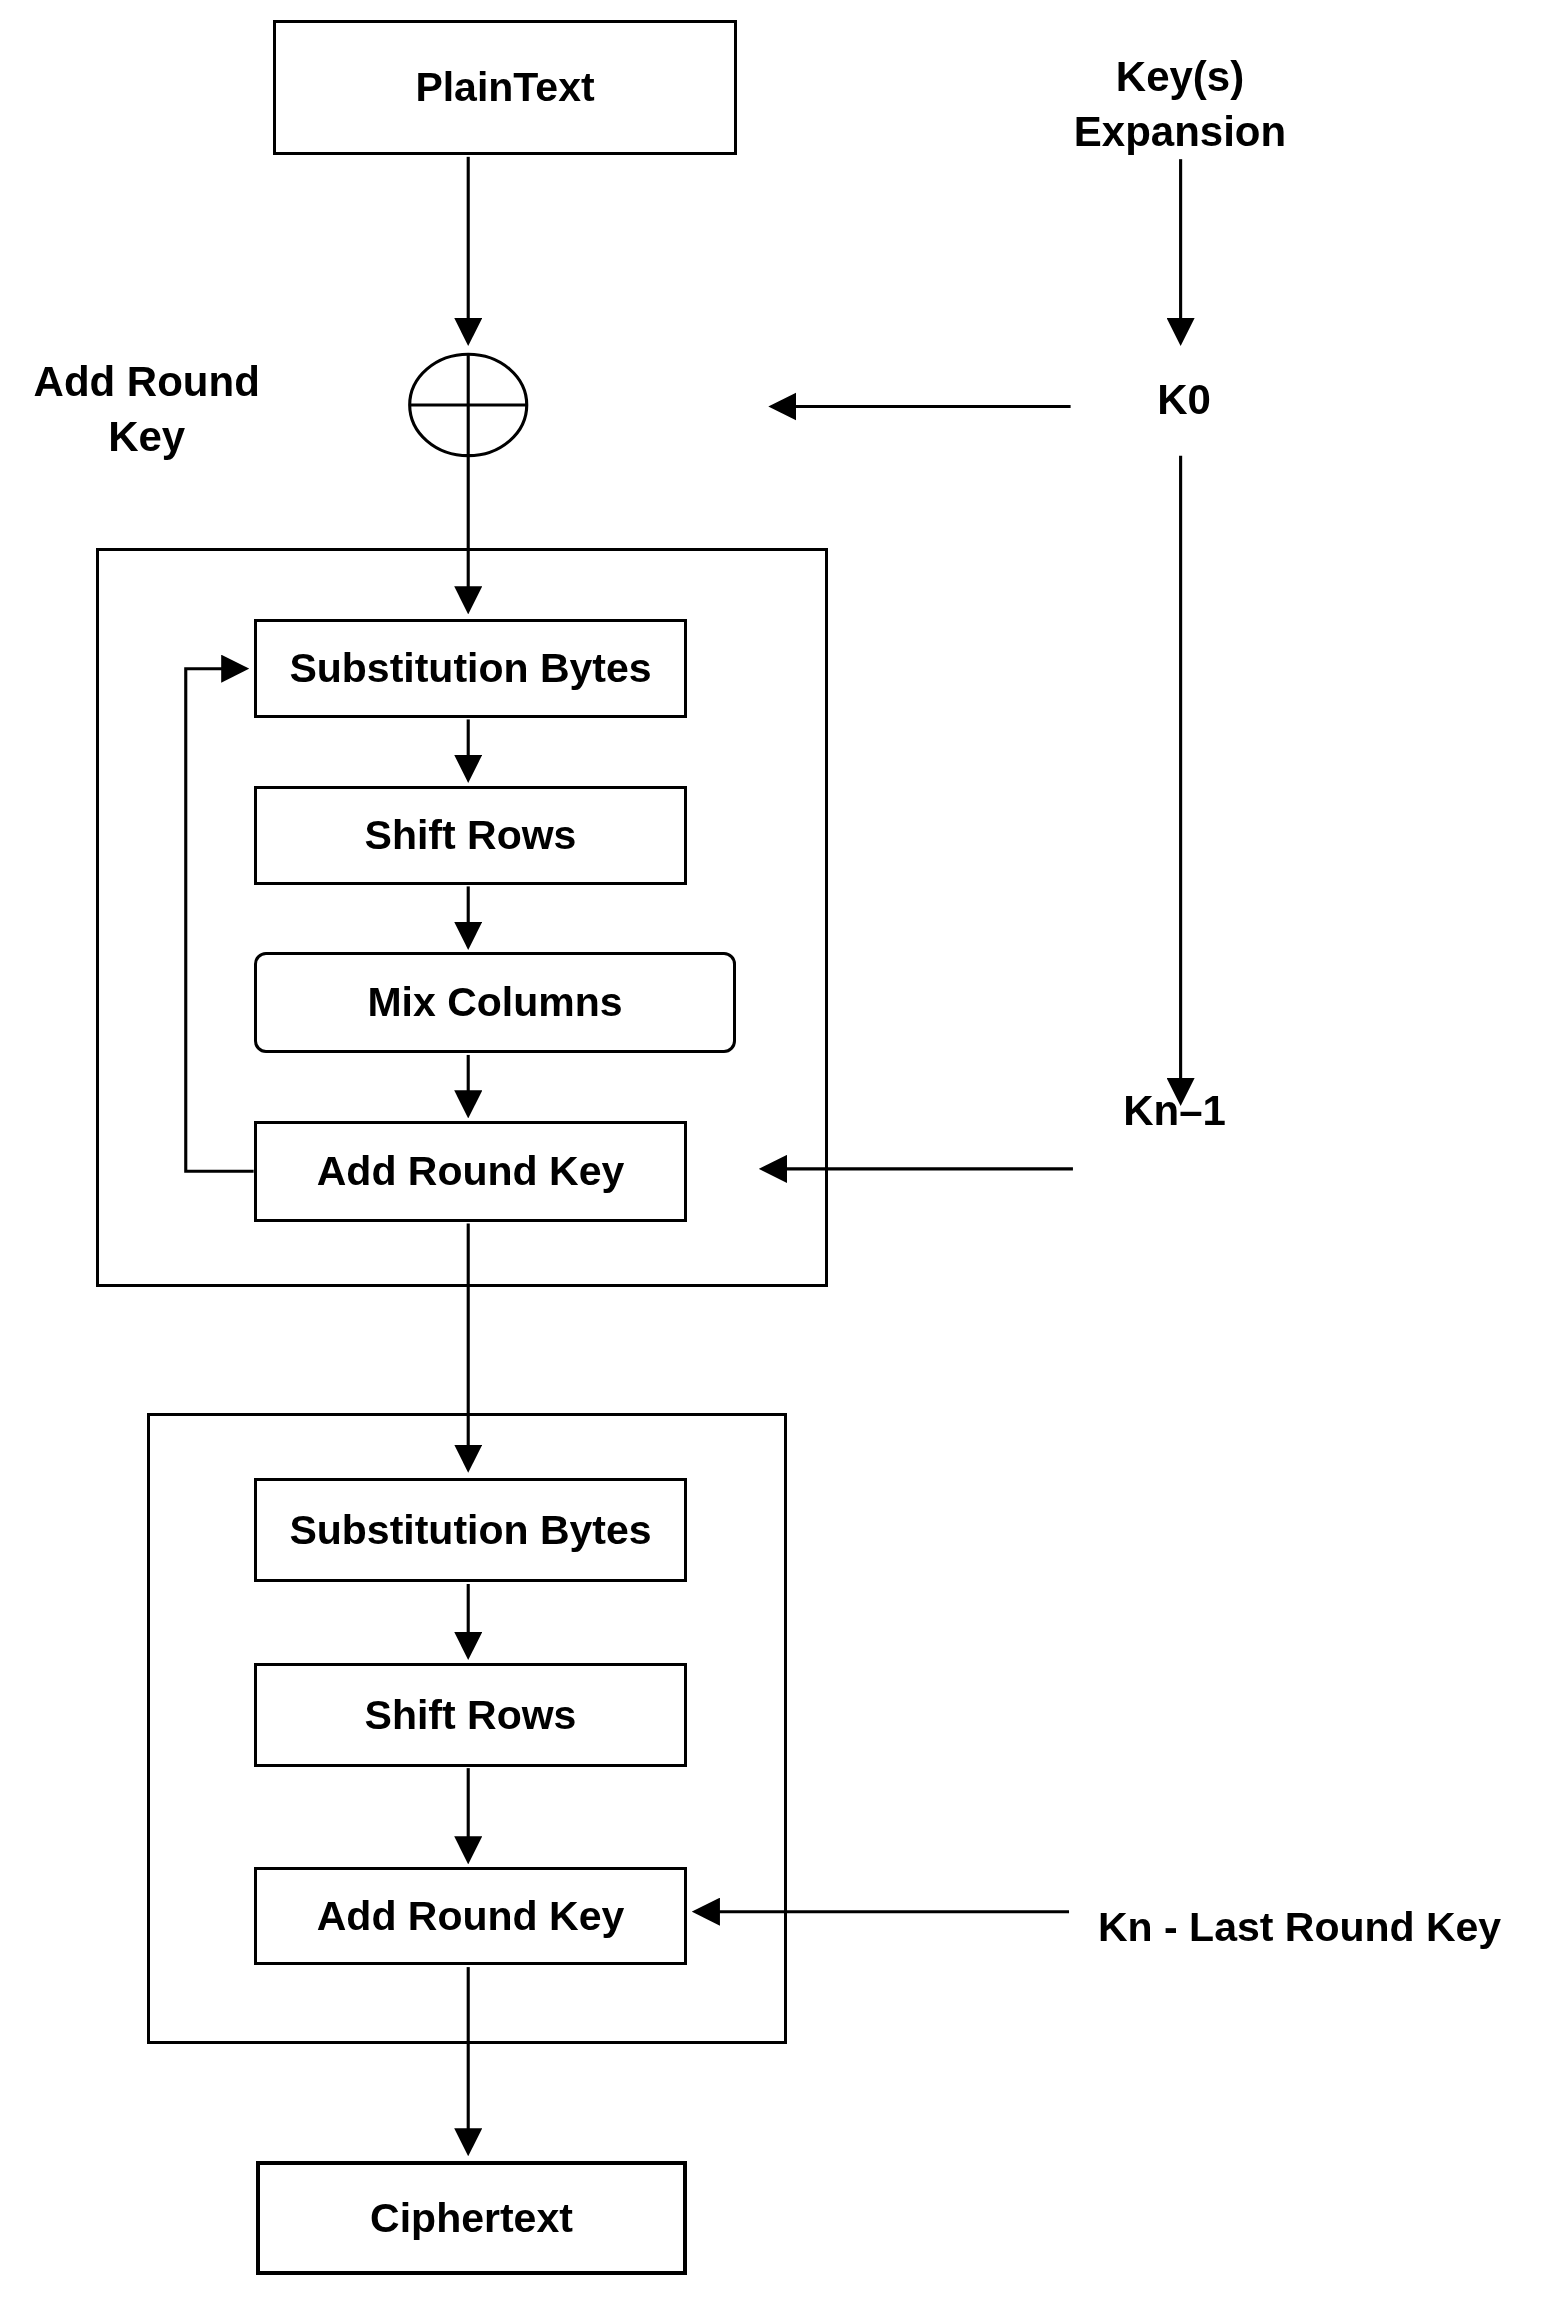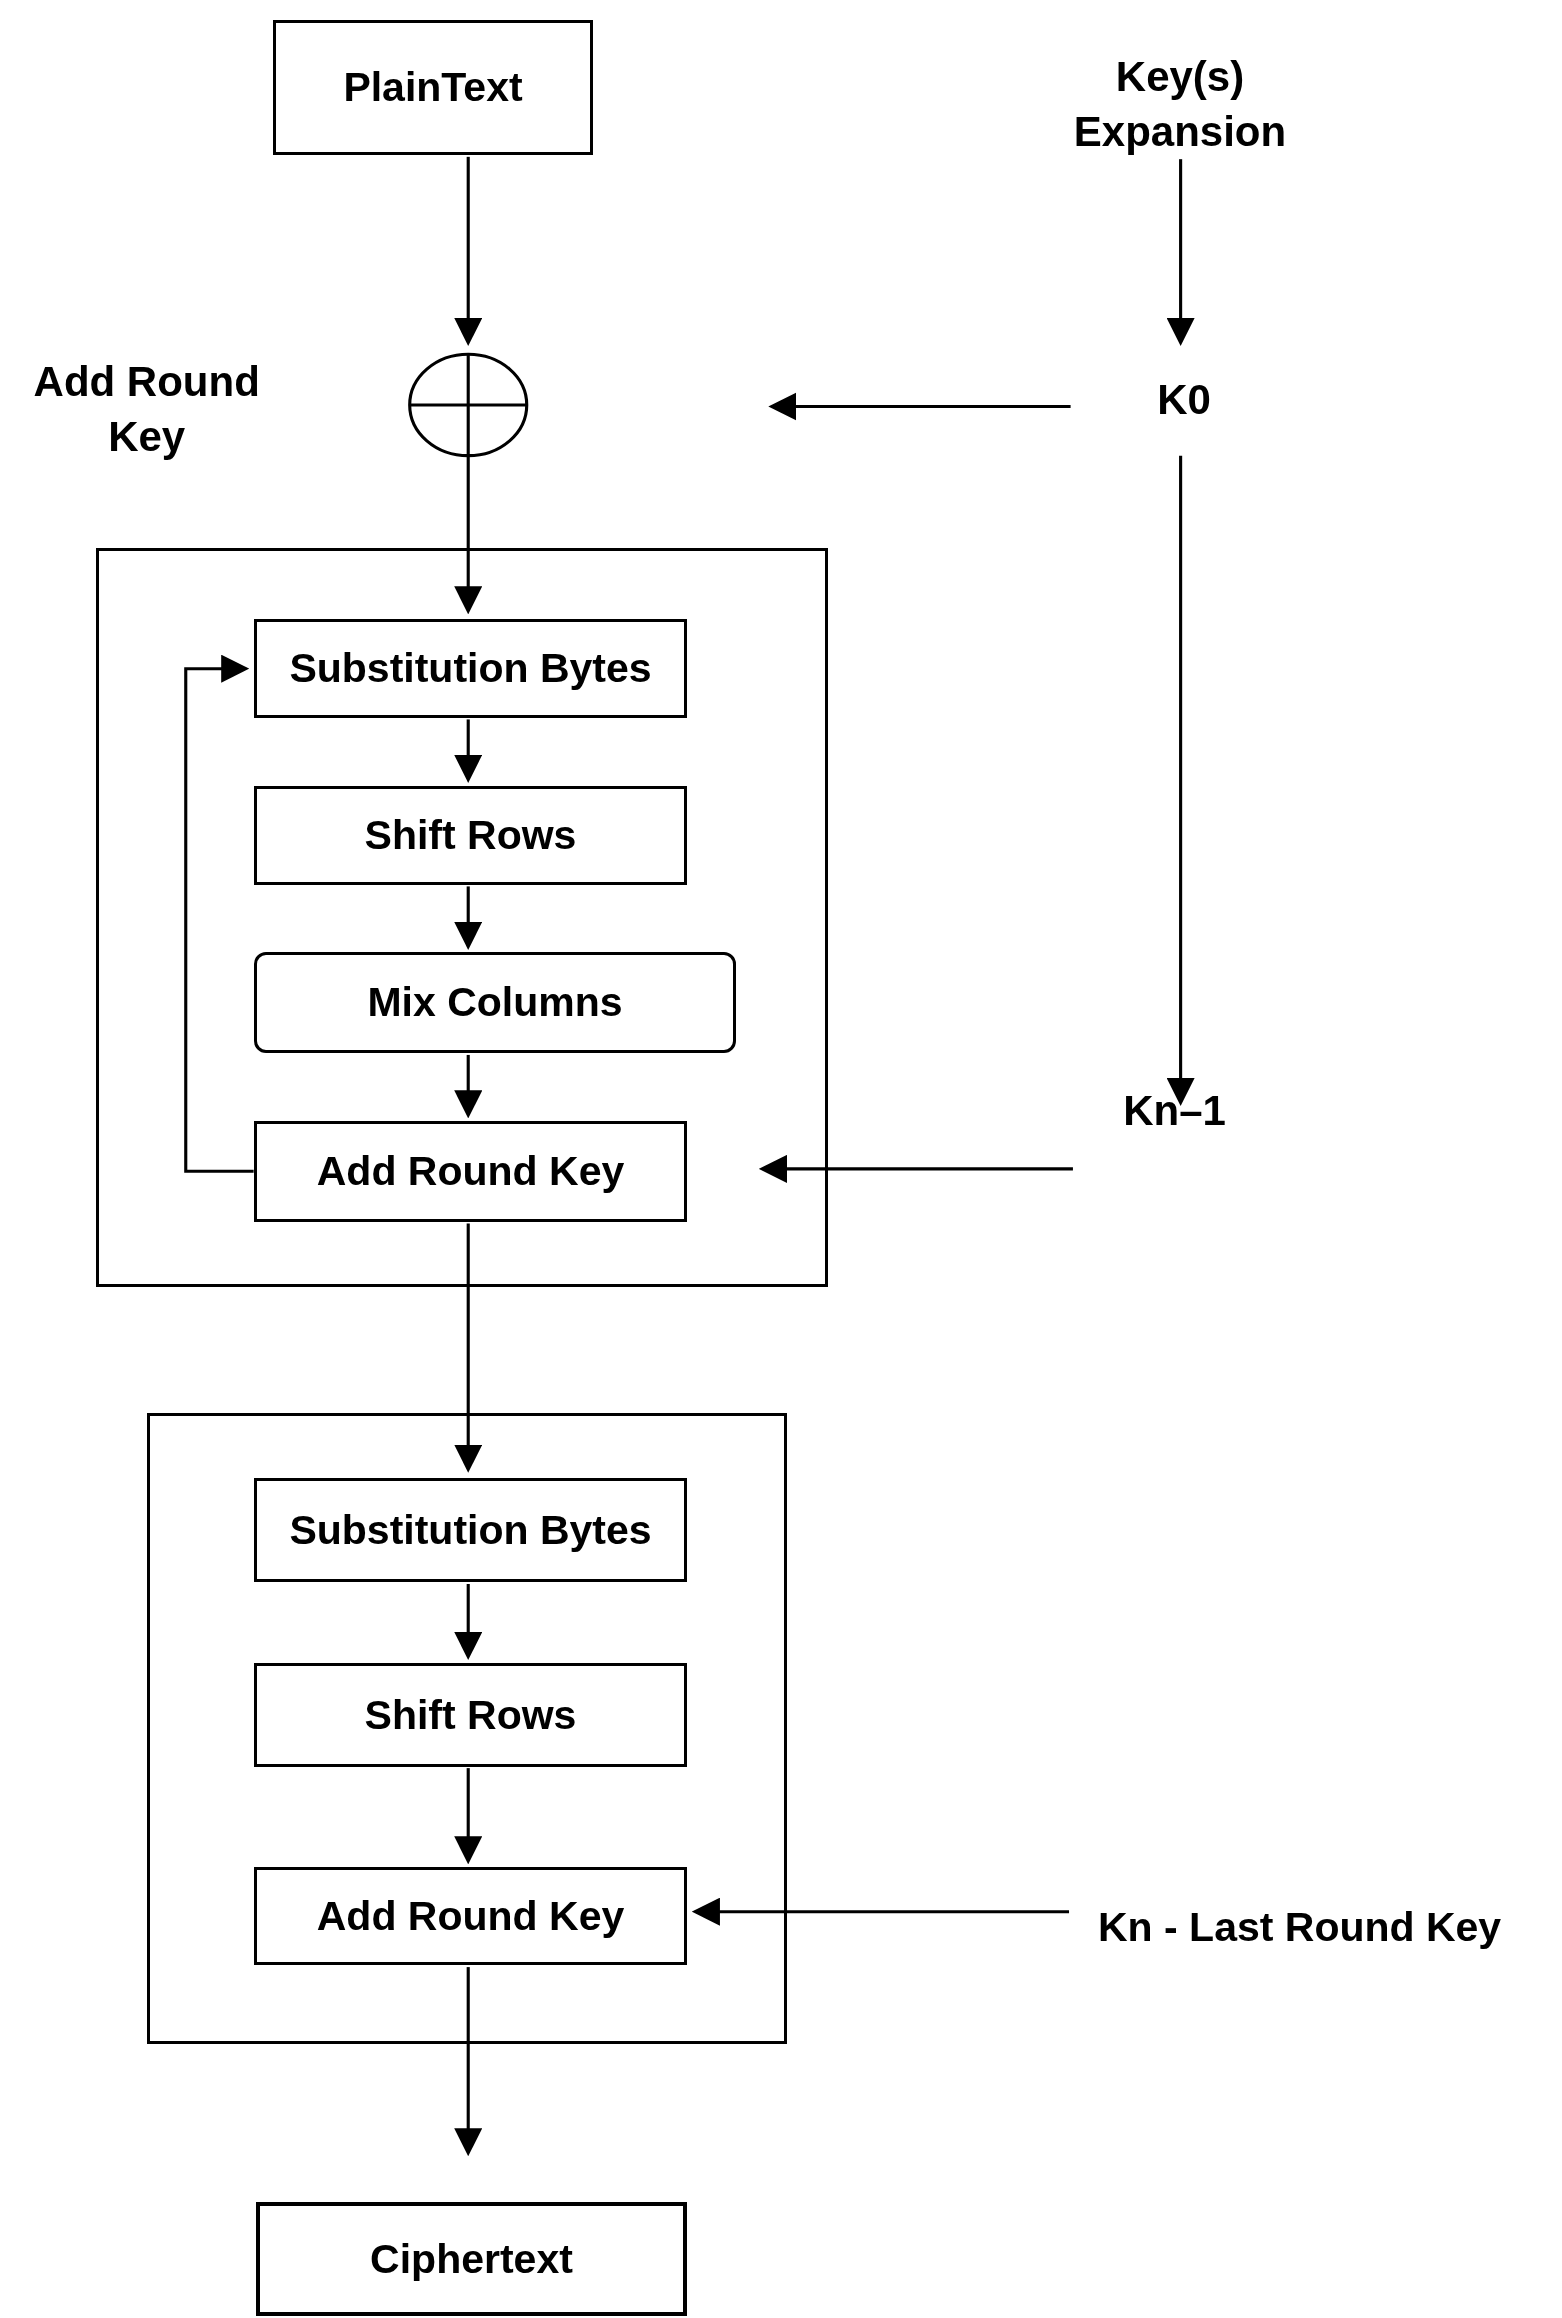--- a/index.html
+++ b/index.html
@@ -94,25 +94,25 @@
     <path class="ln" d="M 600 2266 V 2384" marker-end="url(#ah)"></path>
     <path class="ln" d="M 600 2521 V 2758" marker-end="url(#ah)"></path>
 
     <path class="ln" d="M 1513 204 V 438" marker-end="url(#ah)"></path>
     <path class="ln" d="M 1372 521 H 990" marker-end="url(#ah)"></path>
     <path class="ln" d="M 1513 584 V 1412" marker-end="url(#ah)"></path>
     <path class="ln" d="M 1375 1498 H 978" marker-end="url(#ah)"></path>
     <path class="ln" d="M 1370 2450 H 892" marker-end="url(#ah)"></path>
   </svg>
 
-  <div class="node" style="left:273px; top:20px; width:320px; height:135px;">
+  <div class="node" style="left:273px; top:20px; width:464px; height:135px;">
     <span>PlainText</span>
   </div>
 
-  <div class="node" style="left:256px; top:2161px; width:431px; height:114px; border-width:4.7px;margin-top:41px;">
+  <div class="node" style="left:256px; top:2161px; width:431px; height:114px; border-width:4.7px;">
     <span>Ciphertext</span>
   </div>
 
   <div class="frame" style="left:96px; top:548px; width:732px; height:739px;"></div>
 
   <div class="node" style="left:254px; top:619px; width:433px; height:99px;">
     <span>Substitution Bytes</span>
   </div>
   <div class="node" style="left:254px; top:786px; width:433px; height:99px;">
     <span>Shift Rows</span>

